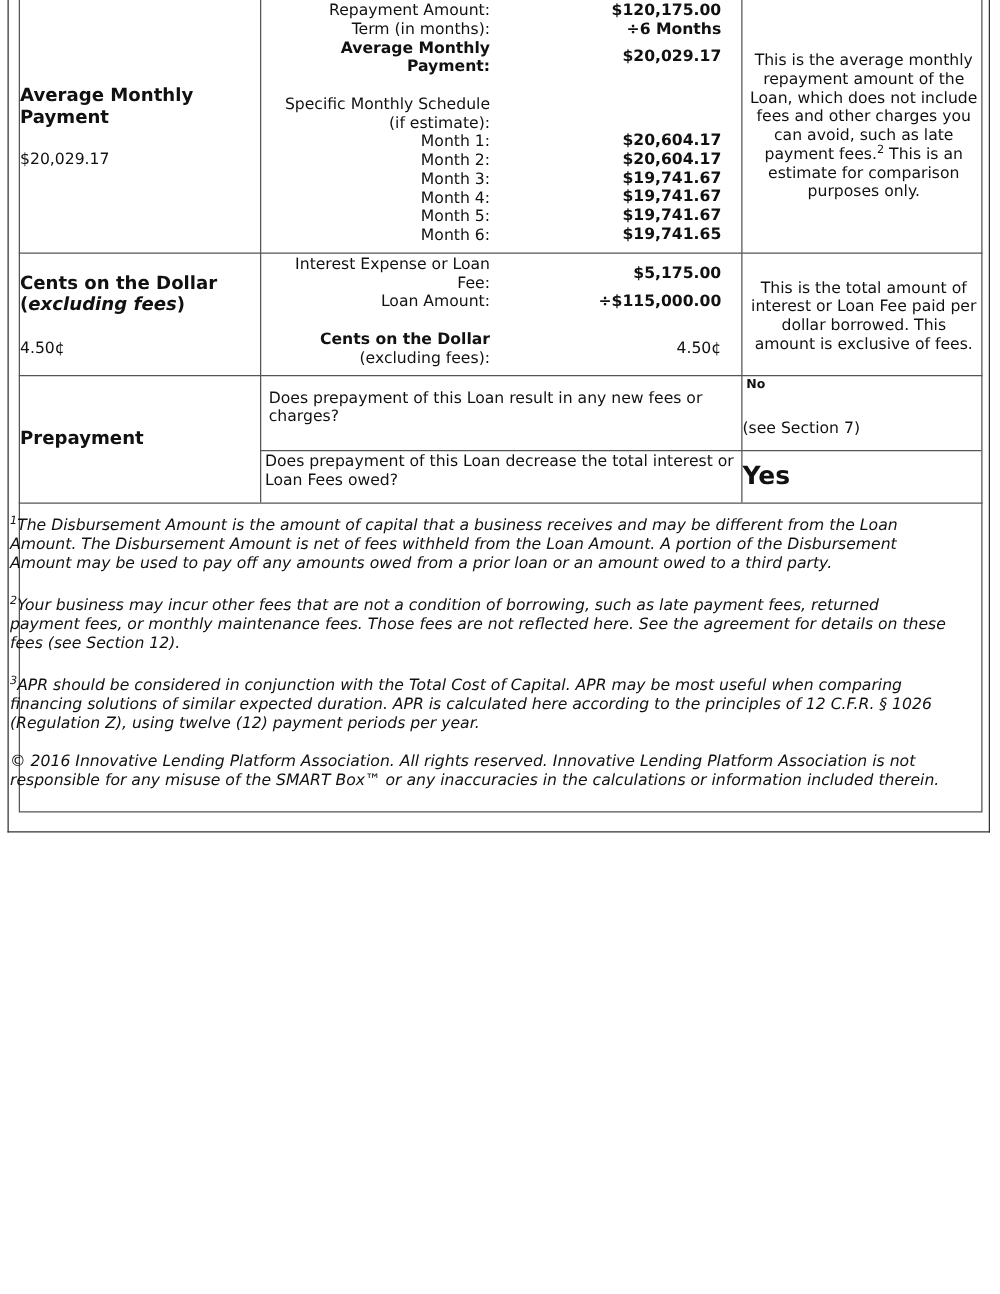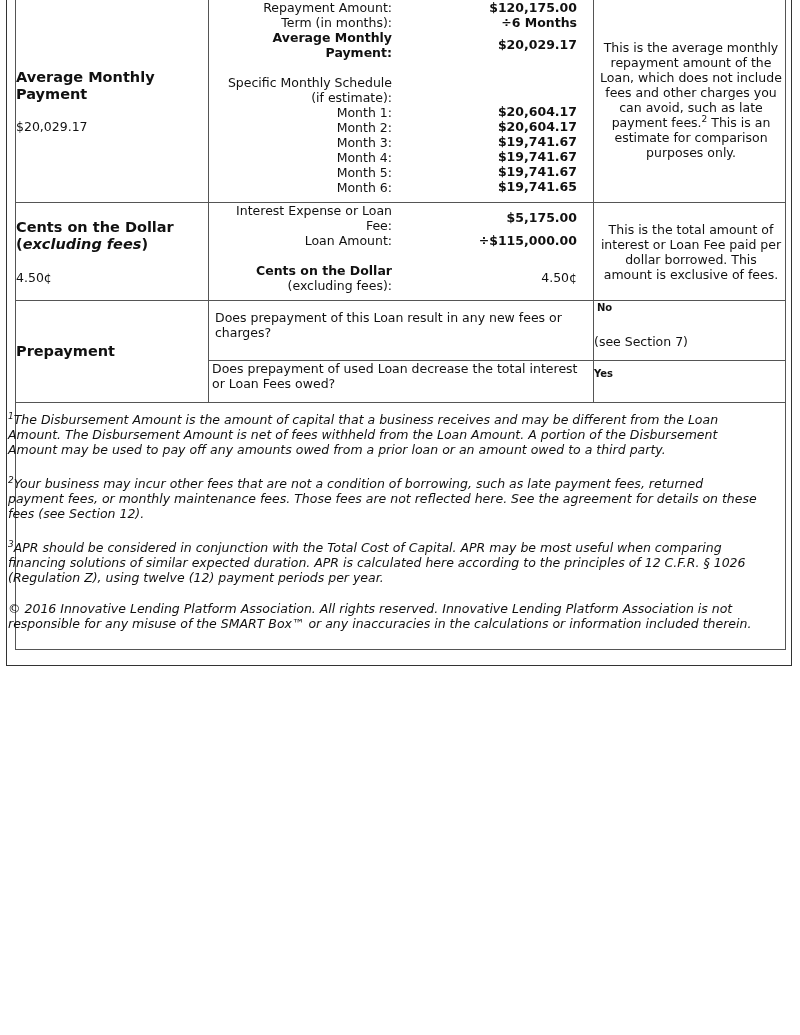--- a/index.html
+++ b/index.html
@@ -92,22 +92,22 @@
   <div class="abs r b" style="left:400px;top:233px;width:177px">÷$115,000.00</div>
   <div class="abs r" style="left:400px;top:270px;width:177px">4.50¢</div>
   <div class="abs lh" style="left:600px;top:222px;width:182px">This is the total amount of interest or Loan Fee paid per dollar borrowed. This amount is exclusive of fees.</div>
 </section>
 
 <section>
   <div class="abs c head" style="left:16px;top:343px;width:192px">Prepayment</div>
   <div class="abs c lh" style="left:215px;top:310px;width:372px">Does prepayment of this Loan result in any new fees or charges?</div>
   <div class="abs c b" style="left:597px;top:302px;width:191px;font-size:10px">No</div>
   <div class="abs c" style="left:594px;top:334px;width:191px">(see Section 7)</div>
-  <div class="abs c lh" style="left:212px;top:361px;width:378px">Does prepayment of used Loan decrease the total interest or Loan Fees owed?</div>
-  <div class="abs c b" style="left:594px;top:368px;width:191px;font-size:10px">Yes</div>
+  <div class="abs c lh" style="left:212px;top:361px;width:378px">Does prepayment of this Loan decrease the total interest or Loan Fees owed?</div>
+  <div class="abs c b" style="left:594px;top:368px;width:191px;font-size:20px">Yes</div>
 </section>
 
 <section>
   <div class="fn" style="top:412px"><sup>1</sup><span>The Disbursement Amount is the amount of capital that a business receives and may be different from the Loan Amount. The Disbursement Amount is net of fees withheld from the Loan Amount. A portion of the Disbursement Amount may be used to pay off any amounts owed from a prior loan or an amount owed to a third party.</span></div>
   <div class="fn" style="top:476px"><sup>2</sup><span>Your business may incur other fees that are not a condition of borrowing, such as late payment fees, returned payment fees, or monthly maintenance fees. Those fees are not reflected here. See the agreement for details on these fees (see Section 12).</span></div>
   <div class="fn" style="top:540px"><sup>3</sup><span>APR should be considered in conjunction with the Total Cost of Capital. APR may be most useful when comparing financing solutions of similar expected duration. APR is calculated here according to the principles of 12 C.F.R. § 1026 (Regulation Z), using twelve (12) payment periods per year.</span></div>
   <div class="fn" style="top:601px">© 2016 Innovative Lending Platform Association. All rights reserved. Innovative Lending Platform Association is not responsible for any misuse of the SMART Box™ or any inaccuracies in the calculations or information included therein.</div>
 </section>
 
 </body></html>

